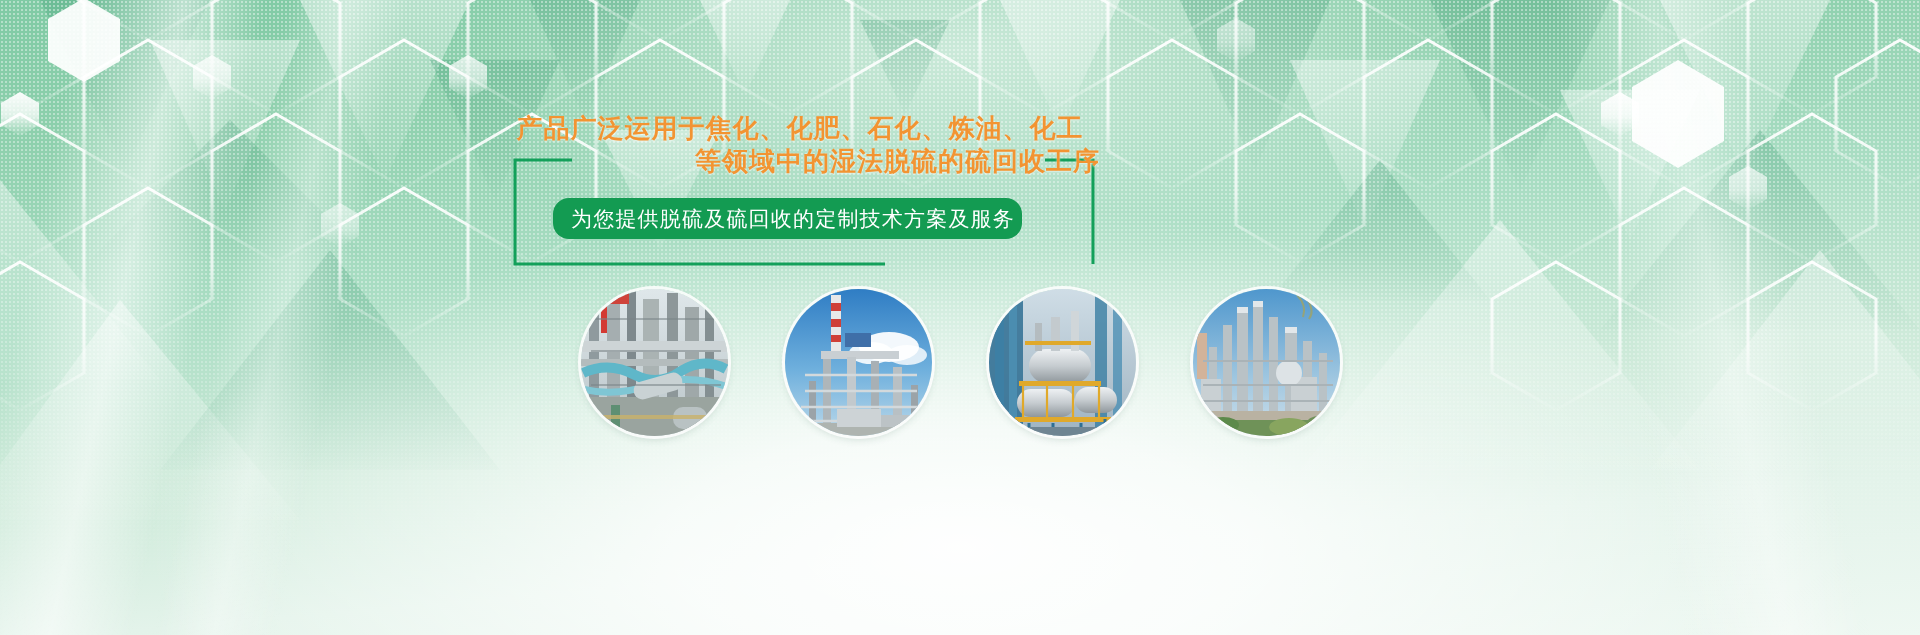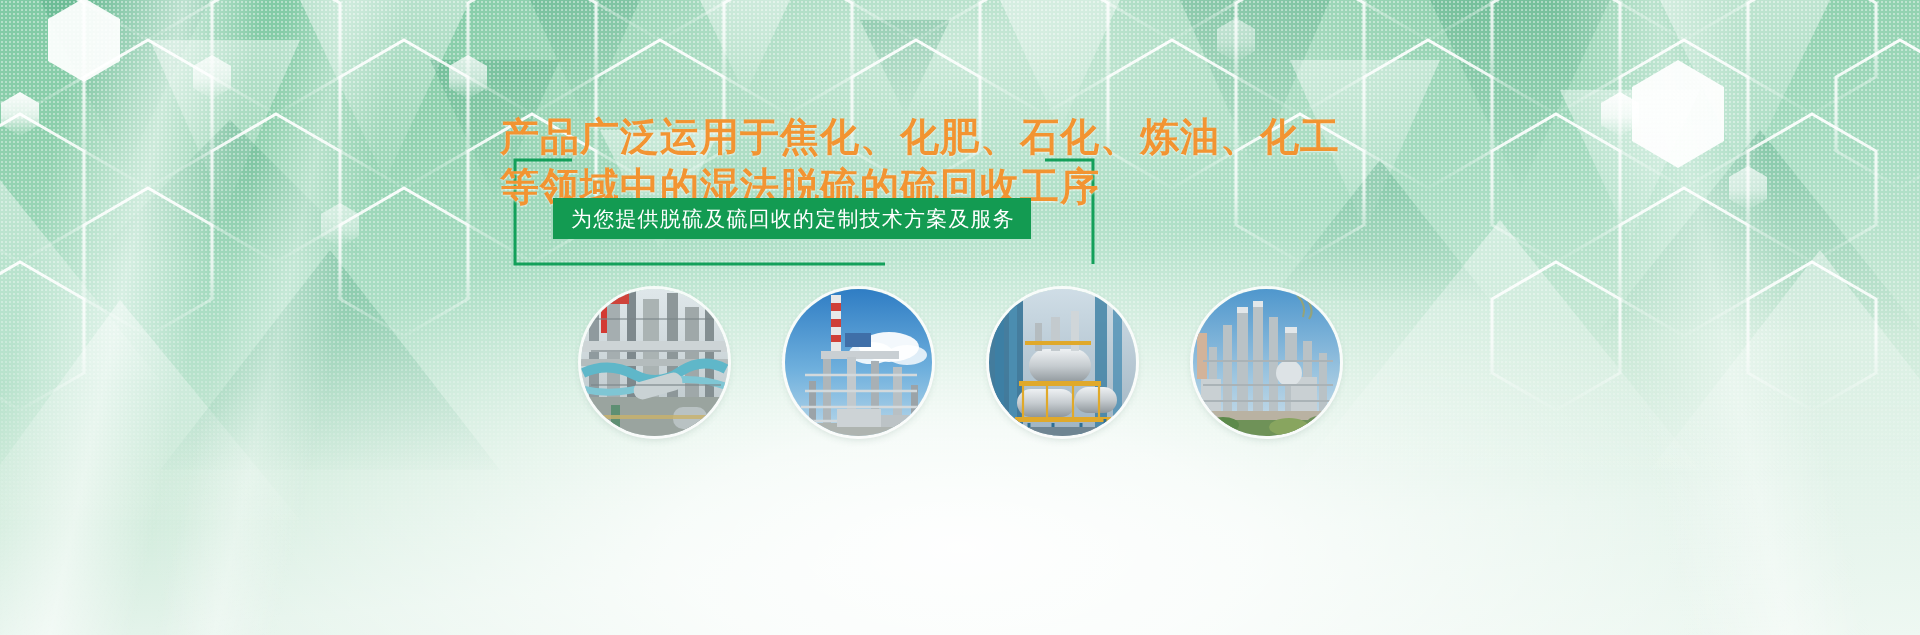--- a/index.html
+++ b/index.html
@@ -52,40 +52,41 @@
   }
 
   #bracket { position:absolute; left:455px; top:140px; width:640px; height:130px; }
 
   .headline {
     position:absolute;
     left:500px; top:112px;
     width:600px;
     text-align:center;
     color:#f29432;
-    font-size:39px;
+    font-size:26px;
     font-weight:bold;
     line-height:1.28;
     letter-spacing:1px;
     white-space:nowrap;
     text-shadow:0 1px 2px rgba(255,255,255,.65);
   }
   .headline .l2 { display:block;text-align:right; }
 
   #subbar {
     position:absolute;
     left:553px; top:198px;
     height:41px;
-    padding:0 16px 0 18px;
+    padding:0 7px 0 18px;
     background:#139b52;
     display:flex; align-items:center;
     color:#ffffff;
     font-size:21px;
     letter-spacing:1.2px;
     white-space:nowrap;
+    border-radius:16px;
   }
 
   
   #photos {
     position:absolute;
     left:0; top:289px;
     width:1920px; height:160px;
     display:flex;
     justify-content:center;
     gap:57px;

